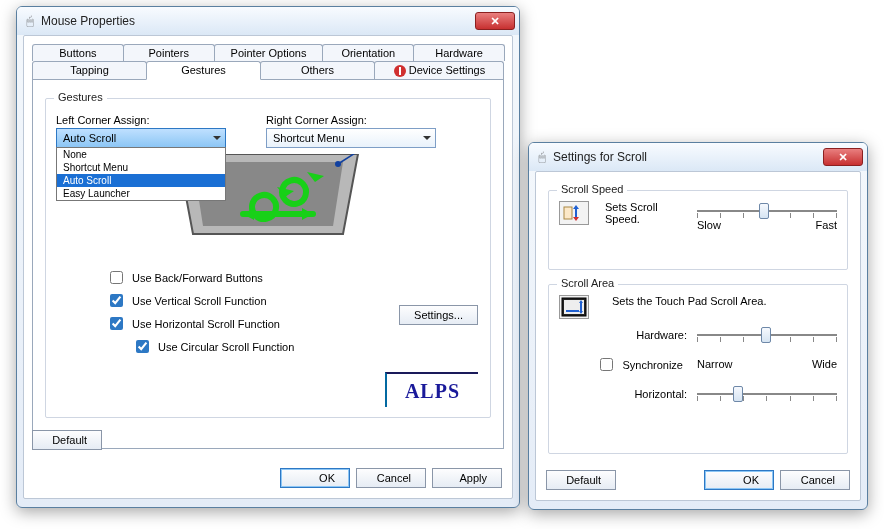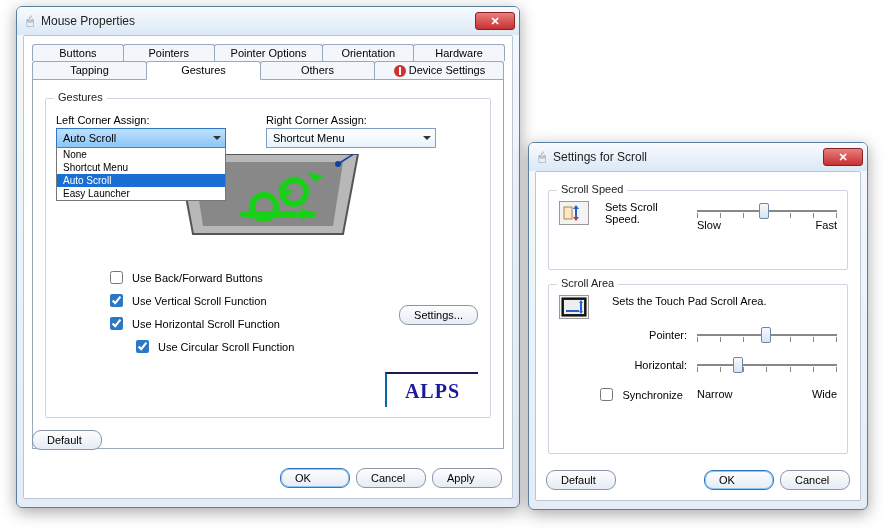--- a/index.html
+++ b/index.html
@@ -149,26 +149,26 @@
     position: relative;
   }
   
   .checks { margin-top: 14px; margin-left: 50px; display: flex; flex-direction: column; gap: 4px; }
   .chk { display: flex; align-items: center; gap: 6px; font-size: 11px; }
   .chk input { width: 13px; height: 13px; accent-color: #2d78c4; }
   .chk.indent { margin-left: 26px; }
   .btn {
     border: 1px solid #8a96a8;
     background: linear-gradient(#fdfdfe, #e6ecf4);
-    border-radius: 9px;
+    border-radius: 0;
     padding: 3px 14px;
     font-size: 11px;
     cursor: pointer;
     min-width: 70px;
-    text-align: left;
+    text-align: right;
   }
   .btn.primary {
     border-color: #2d78c4;
     box-shadow: 0 0 0 1px #8cc6f5 inset;
   }
   .settings-btn-pos { position: absolute; right: 12px; bottom: 92px; }
   .alps {
     position: absolute; right: 12px; bottom: 10px;
     border-top: 2px solid #1a1a5a;
     border-left: 2px solid #0369a1;
@@ -377,63 +377,63 @@
             <line x1="5" y1="14" x2="18" y2="14" stroke="#2060d0" stroke-width="2"></line>
             <polygon points="20,3 18,6 22,6" fill="#2060d0"></polygon>
             <polygon points="20,17 18,14 22,14" fill="#2060d0"></polygon>
           </svg>
         </div>
         <div>Sets the Touch Pad Scroll Area.</div>
       </div>
 
       <div class="rt-col">
         <div class="rt-row">
-          <span class="rt-label">Pointer:</span>
+          <span class="rt-label">Hardware:</span>
           <div style="display:flex; flex-direction:column; align-items:center;">
             <div class="slider-track">
               <div class="track"></div>
               <div class="slider-ticks">
                   <span></span>
                   <span></span>
                   <span></span>
                   <span></span>
                   <span></span>
                   <span></span>
                   <span></span>
                 </div>
               <div class="thumb" style="left:64px;"></div>
             </div>
-          </div>
-        </div>
-        <div class="rt-row">
-          <span class="rt-label">Horizontal:</span>
-          <div class="slider-track">
-            <div class="track"></div>
-            <div class="slider-ticks">
-                <span></span>
-                <span></span>
-                <span></span>
-                <span></span>
-                <span></span>
-                <span></span>
-                <span></span>
-              </div>
-            <div class="thumb" style="left:36px;"></div>
           </div>
         </div>
         <div class="rt-row" style="align-items:center;">
           <label class="chk" style="margin:0;">
             <input type="checkbox" style="">
             <span>Synchronize</span>
           </label>
           <div class="slider-labels" style="margin-left:4px;">
             <span>Narrow</span>
             <span>Wide</span>
           </div>
         </div>
+        <div class="rt-row">
+          <span class="rt-label">Horizontal:</span>
+          <div class="slider-track">
+            <div class="track"></div>
+            <div class="slider-ticks">
+                <span></span>
+                <span></span>
+                <span></span>
+                <span></span>
+                <span></span>
+                <span></span>
+                <span></span>
+              </div>
+            <div class="thumb" style="left:36px;"></div>
+          </div>
+        </div>
       </div>
     </div>
 
     <div class="btn right-default">Default</div>
     <div class="right-buttons">
       <div class="btn primary">OK</div>
       <div class="btn">Cancel</div>
     </div>
   </div>
 </div>

